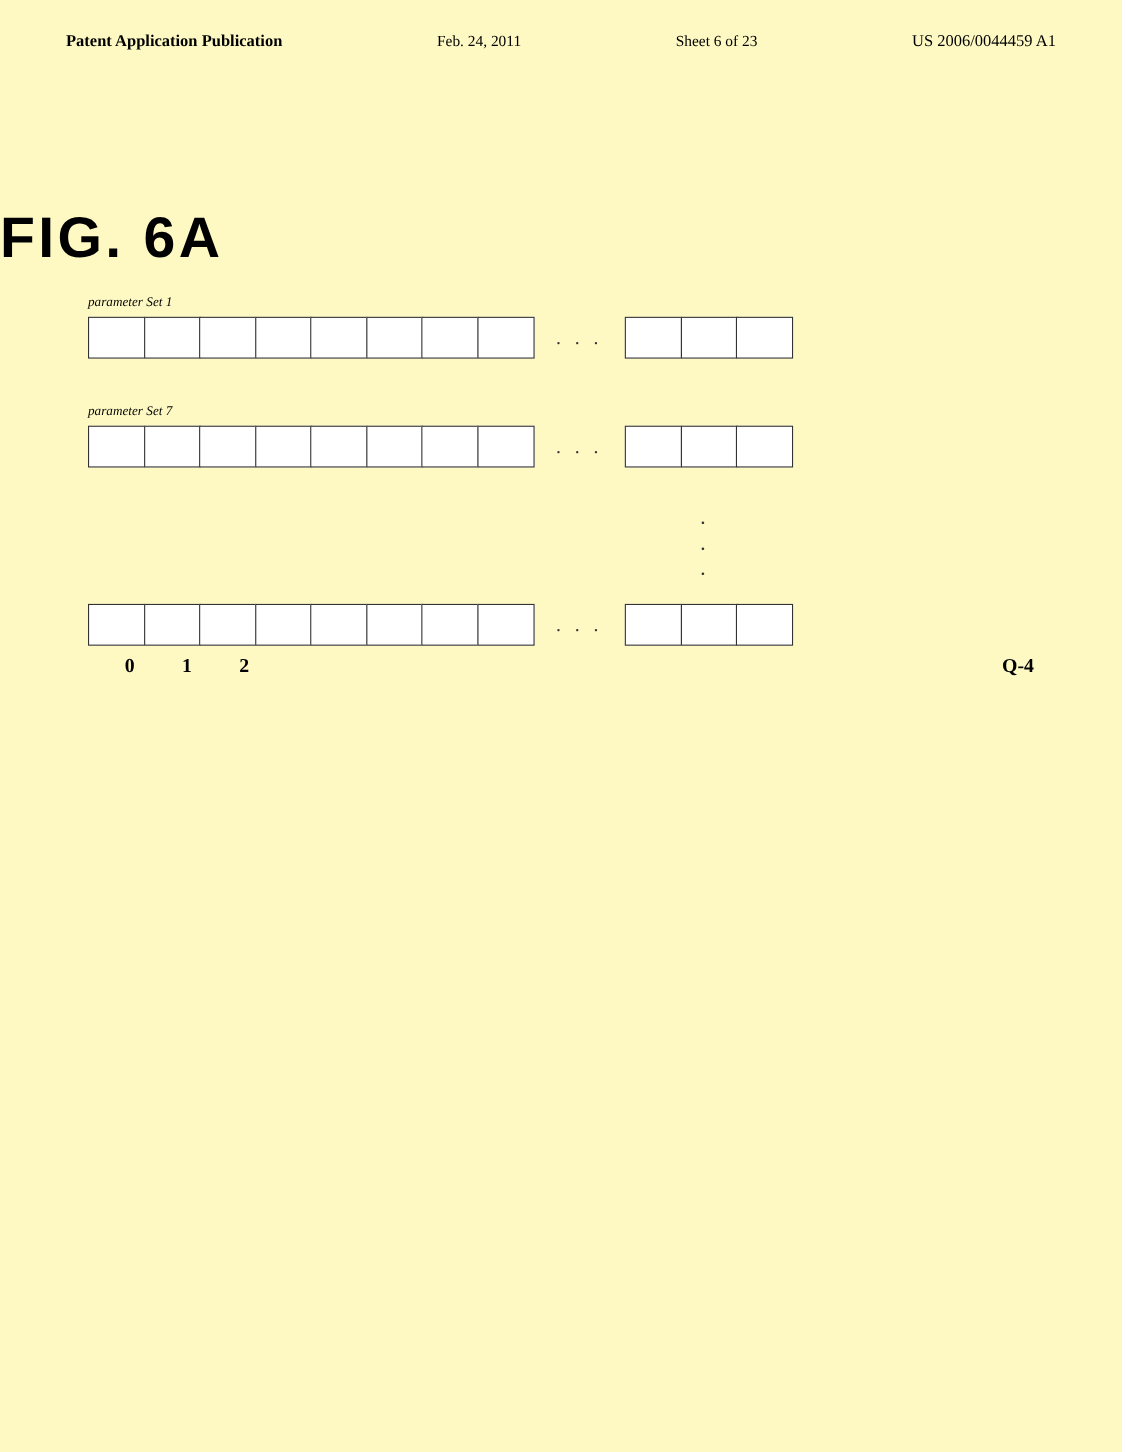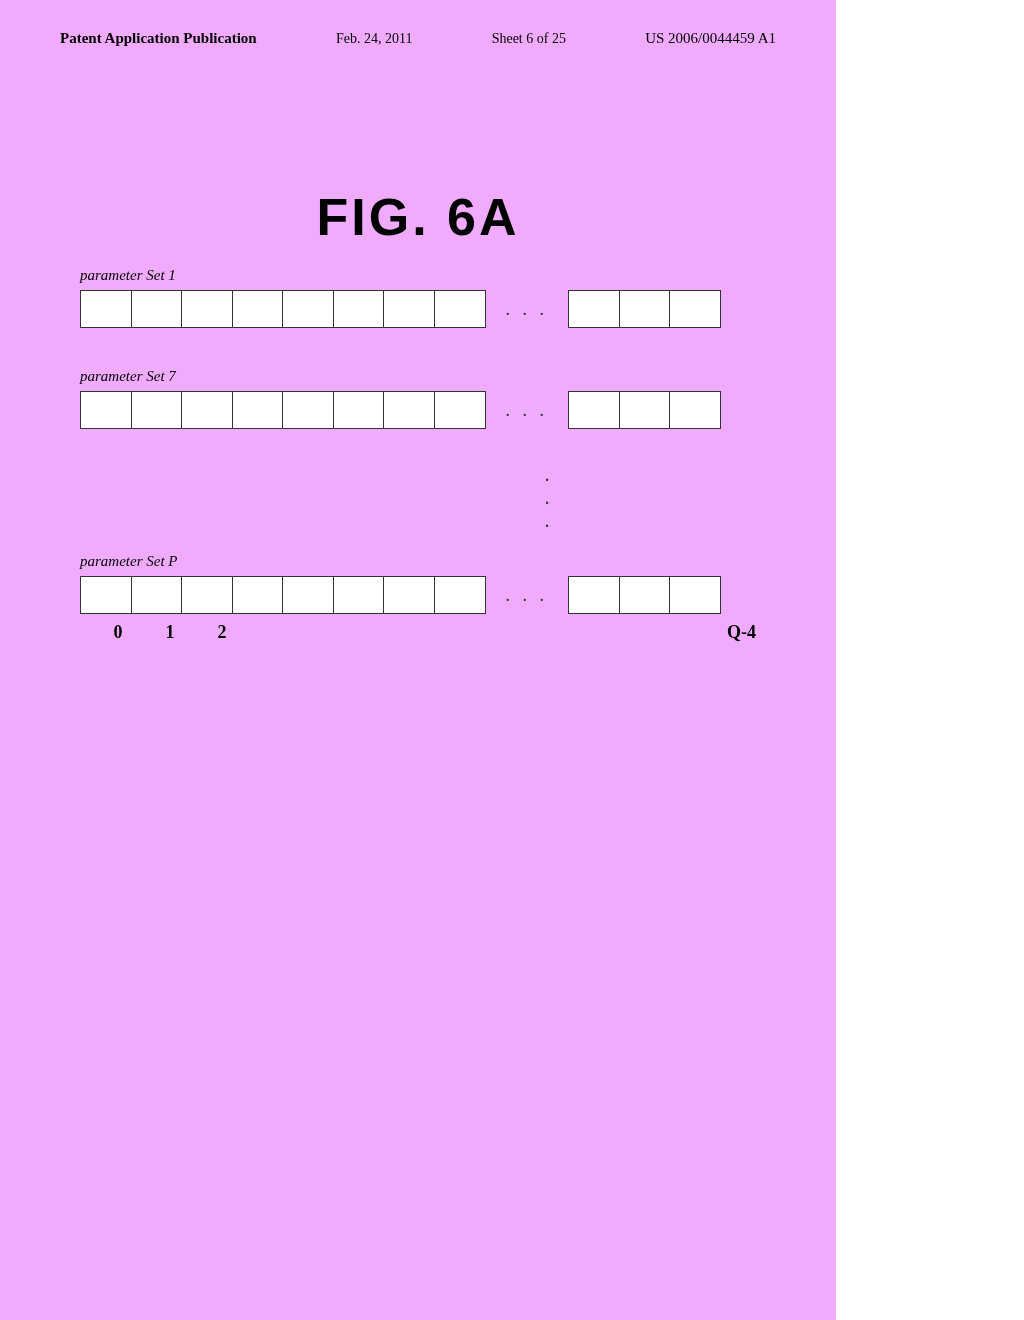--- a/index.html
+++ b/index.html
@@ -11,23 +11,23 @@
     body {
       background: #ffffff;
       font-family: 'Times New Roman', Times, serif;
       width: 1024px;
       min-height: 1320px;
       position: relative;
       overflow-x: hidden;
     }
 
     .page-container {
-      width: 836px;
+      width: 1020px;
       min-height: 1320px;
-      background: #f0abfc;
+      background: #fef9c3;
       padding: 0;
       position: relative;
     }
 
     .header {
       display: flex;
       justify-content: space-between;
       align-items: baseline;
       padding: 30px 60px 20px 60px;
       border-bottom: none;
@@ -43,42 +43,41 @@
       font-size: 14px;
       font-family: 'Times New Roman', Times, serif;
     }
 
     .header-right {
       font-size: 15px;
       font-family: 'Times New Roman', Times, serif;
     }
 
     .figure-title {
-      text-align: center;
       margin-top: 120px;
     }
 
     .figure-title-text {
       font-size: 52px;
       font-weight: bold;
       font-family: Arial, Helvetica, sans-serif;
       letter-spacing: 3px;
     }
 
     .diagram-area {
       padding: 0 80px;
       margin-top: 20px;
     }
 
     .parameter-set {
       margin-bottom: 40px;
     }
 
     .parameter-label {
-      font-size: 15px;
+      font-size: 12px;
       font-family: 'Times New Roman', Times, serif;
       margin-bottom: 6px;
       font-style: italic;
     }
 
     .cells-row {
       display: flex;
       align-items: center;
       gap: 0;
     }
@@ -157,21 +156,21 @@
     }
   </style>
 </head>
 <body>
 
 <div class="page-container">
 
   <div class="header">
     <div class="header-left">Patent Application Publication</div>
     <div class="header-center">Feb. 24, 2011</div>
-    <div class="header-center">Sheet 6 of 25</div>
+    <div class="header-center">Sheet 6 of 23</div>
     <div class="header-right">US 2006/0044459 A1</div>
   </div>
 
   <div class="figure-title">
     <span class="figure-title-text">FIG.  6A</span>
   </div>
 
   <div class="diagram-area">
 
     <div class="parameter-set">
@@ -214,21 +213,20 @@
           <div class="cell"></div>
           <div class="cell"></div>
           <div class="cell"></div>
         </div>
       </div>
     </div>
 
     <div class="vertical-dots">·<br>·<br>·</div>
 
     <div class="parameter-set">
-      <div class="parameter-label">parameter Set P</div>
       <div class="cells-row">
         <div class="cells-group">
           <div class="cell"></div>
           <div class="cell"></div>
           <div class="cell"></div>
           <div class="cell"></div>
           <div class="cell"></div>
           <div class="cell"></div>
           <div class="cell"></div>
           <div class="cell"></div>

